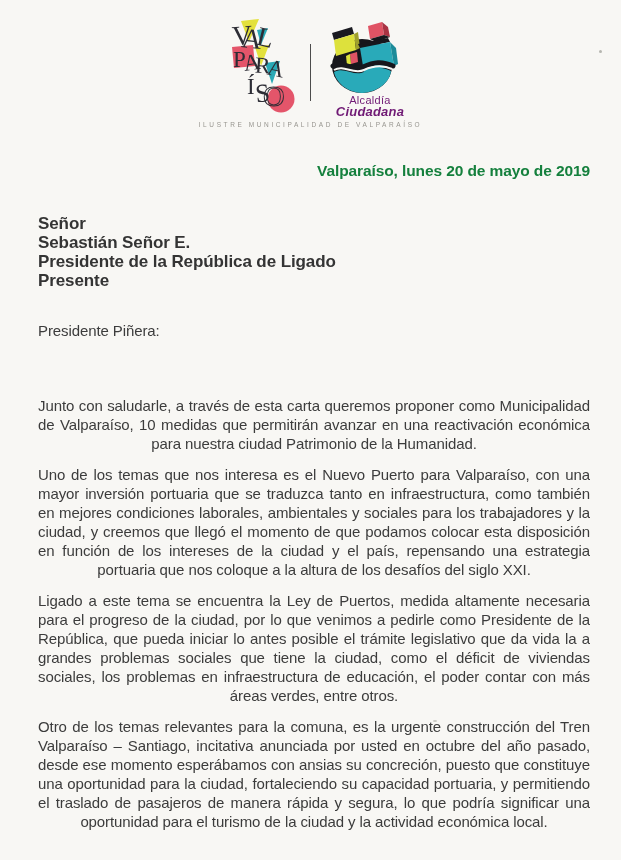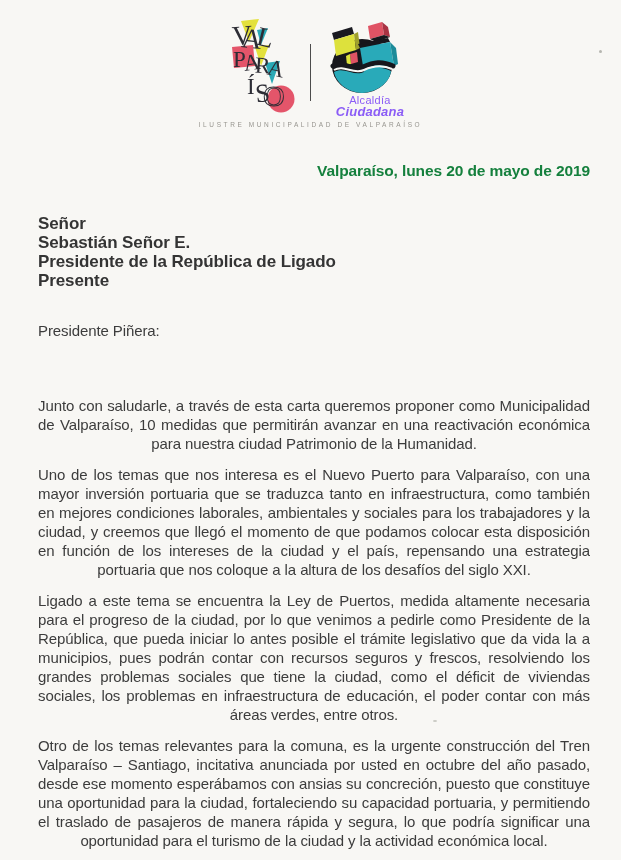--- a/index.html
+++ b/index.html
@@ -16,21 +16,21 @@
     color:#3c3c3c;
   }
 
   
   .letterhead{position:absolute;left:0;top:0;width:621px;height:135px;}
   .valpo-mark{position:absolute;left:230px;top:18px;width:68px;height:98px;}
   .logo-divider{position:absolute;left:310px;top:44px;width:1px;height:57px;background:#4c4c4c;}
   .houses{position:absolute;left:330px;top:20px;width:70px;height:78px;}
   .wordmark{
     position:absolute;left:324px;top:95px;width:92px;
-    text-align:center;color:#8b5cf6;line-height:11px;
+    text-align:center;color:#701a75;line-height:11px;
   }
   .wordmark .wm1{font-size:11px;font-weight:400;letter-spacing:0.3px;}
   .wordmark .wm2{font-size:13px;font-weight:700;letter-spacing:0.2px;font-style:italic;}
   .institution{
     position:absolute;left:0;top:121px;width:621px;
     text-align:center;
     font-size:6.5px;letter-spacing:2.6px;
     color:#97958f;font-weight:400;
   }
 
@@ -152,21 +152,20 @@
         <div class="tline">mayor inversión portuaria que se traduzca tanto en infraestructura, como también</div>
         <div class="tline">en mejores condiciones laborales, ambientales y sociales para los trabajadores y la</div>
         <div class="tline">ciudad, y creemos que llegó el momento de que podamos colocar esta disposición</div>
         <div class="tline">en función de los intereses de la ciudad y el país, repensando una estrategia</div>
         <div class="tline tlast">portuaria que nos coloque a la altura de los desafíos del siglo XXI.</div>
       </div>
       <div class="para">
         <div class="tline">Ligado a este tema se encuentra la Ley de Puertos, medida altamente necesaria</div>
         <div class="tline">para el progreso de la ciudad, por lo que venimos a pedirle como Presidente de la</div>
         <div class="tline">República, que pueda iniciar lo antes posible el trámite legislativo que da vida la a</div>
-        <div class="tline">municipios, pues podrán contar con recursos seguros y frescos, resolviendo los</div>
         <div class="tline">grandes problemas sociales que tiene la ciudad, como el déficit de viviendas</div>
         <div class="tline">sociales, los problemas en infraestructura de educación, el poder contar con más</div>
         <div class="tline tlast">áreas verdes, entre otros.</div>
       </div>
       <div class="para">
         <div class="tline">Otro de los temas relevantes para la comuna, es la urgente construcción del Tren</div>
         <div class="tline">Valparaíso – Santiago, incitativa anunciada por usted en octubre del año pasado,</div>
         <div class="tline">desde ese momento esperábamos con ansias su concreción, puesto que constituye</div>
         <div class="tline">una oportunidad para la ciudad, fortaleciendo su capacidad portuaria, y permitiendo</div>
         <div class="tline">el traslado de pasajeros de manera rápida y segura, lo que podría significar una</div>

